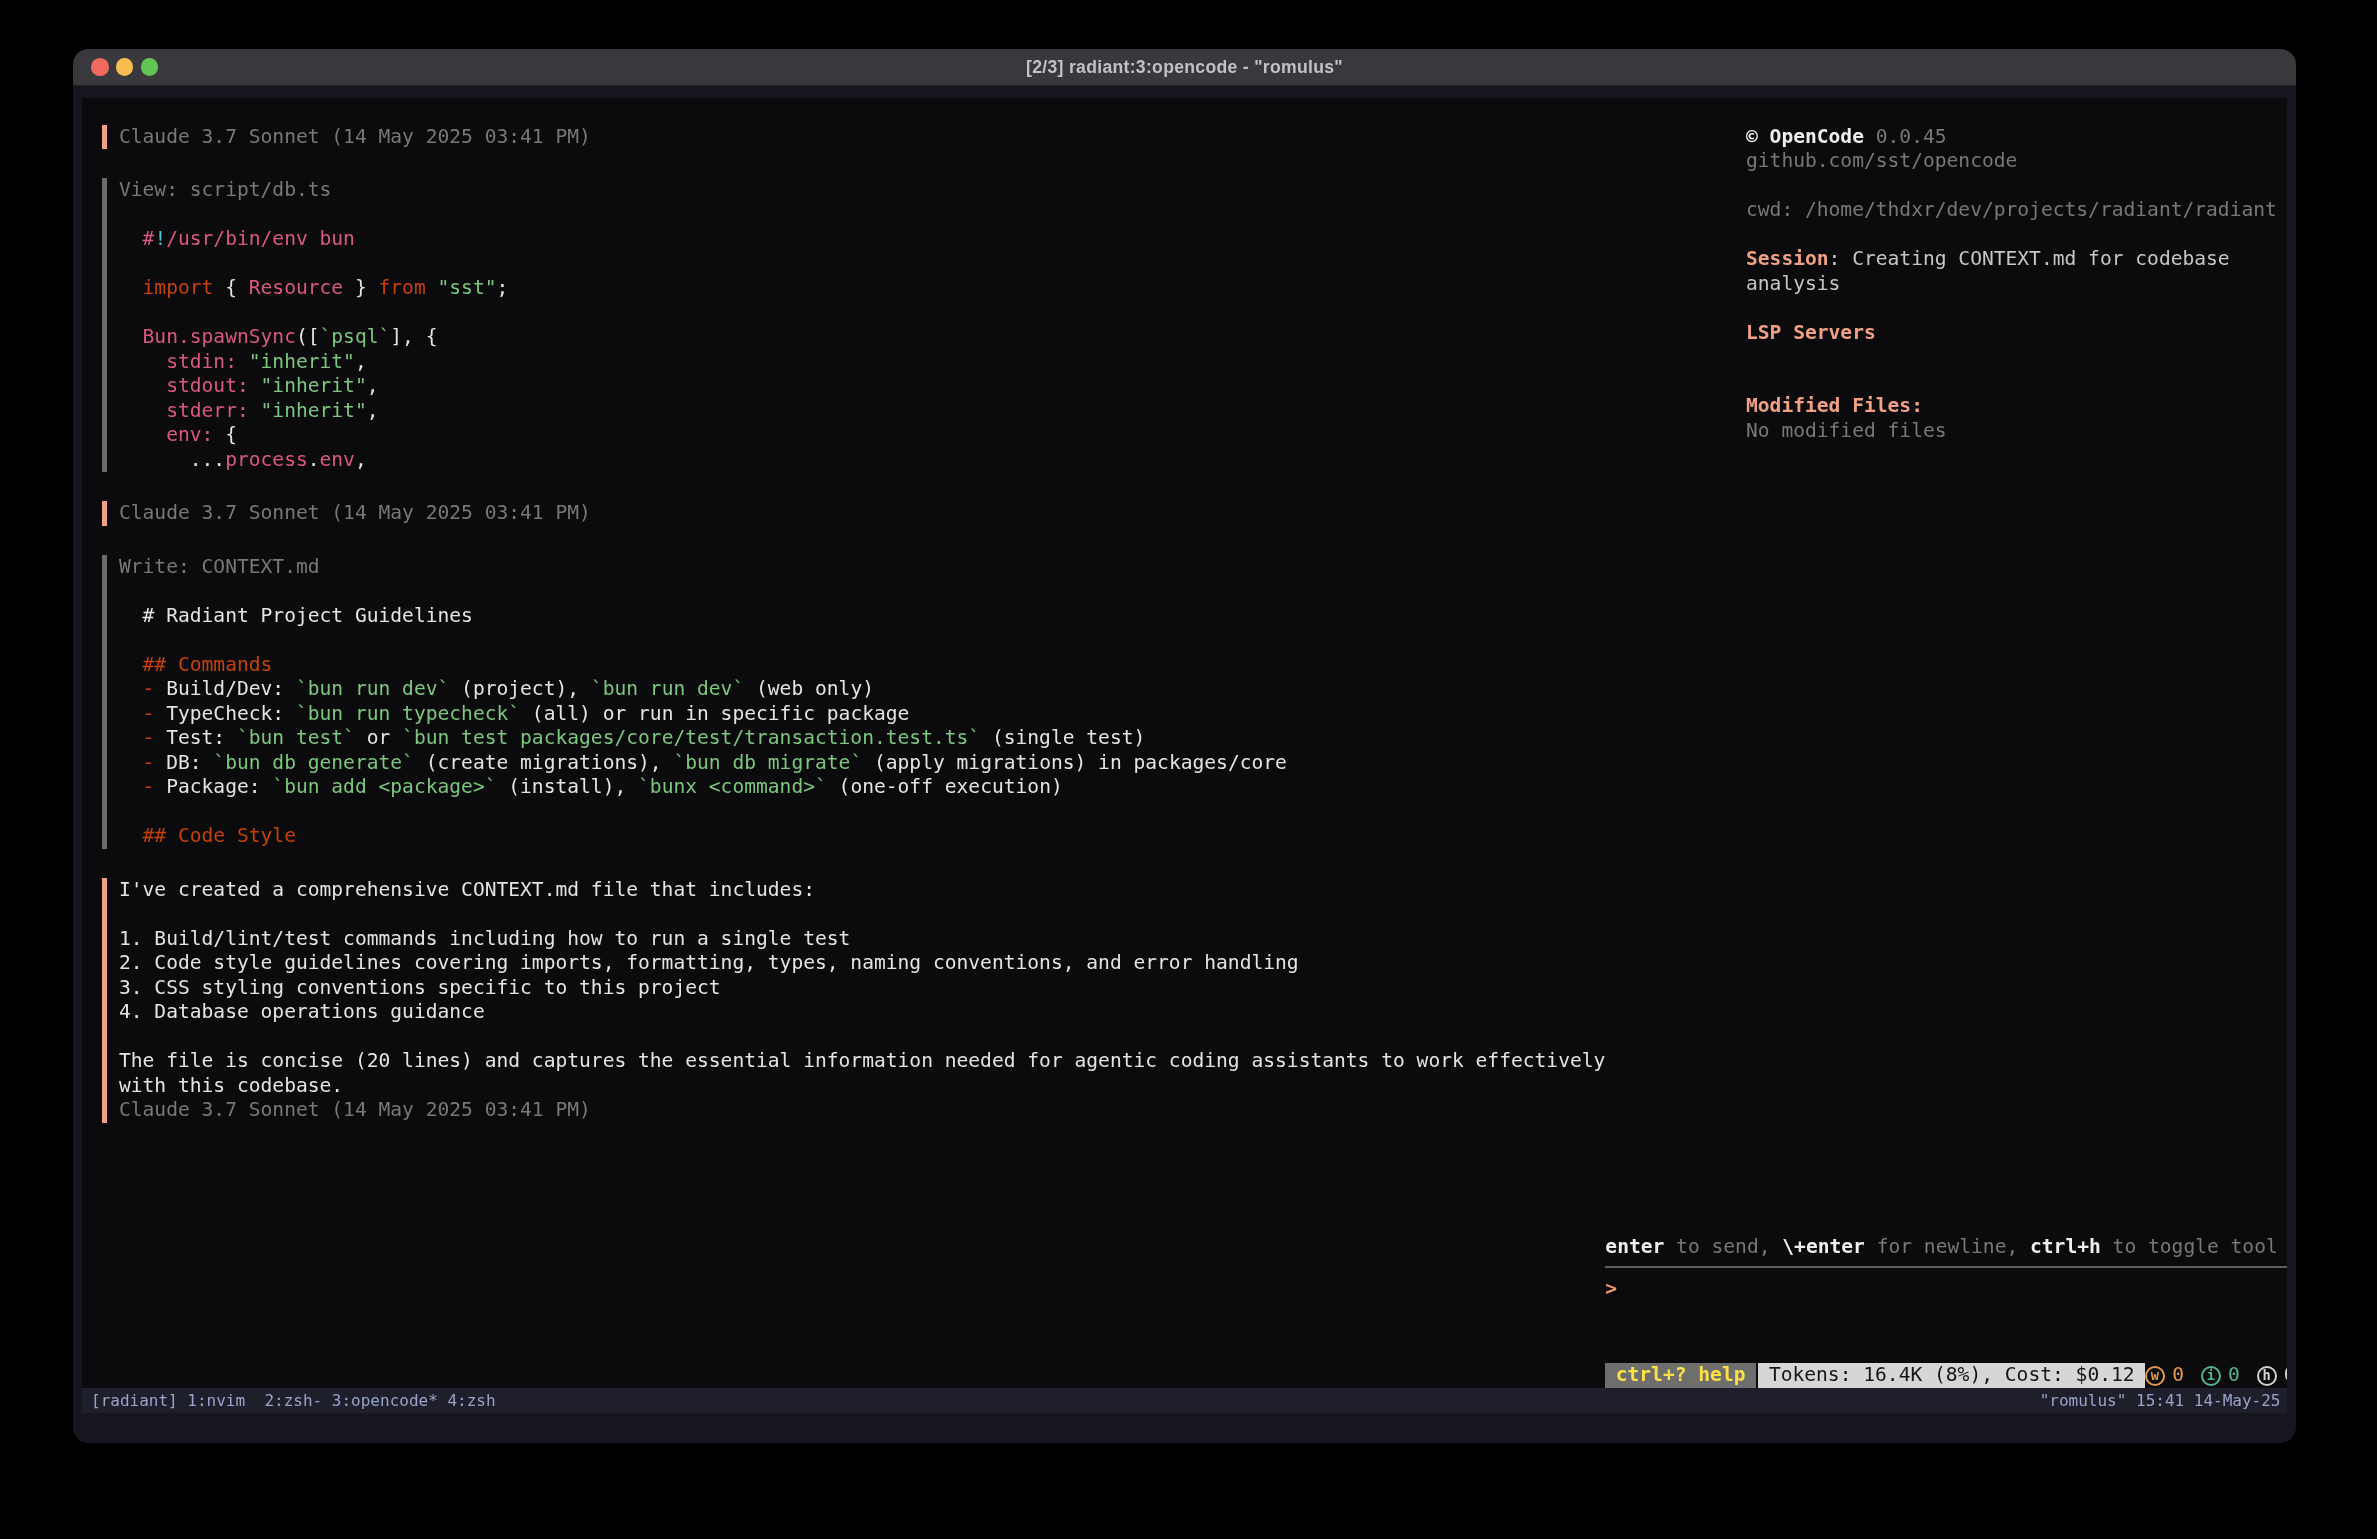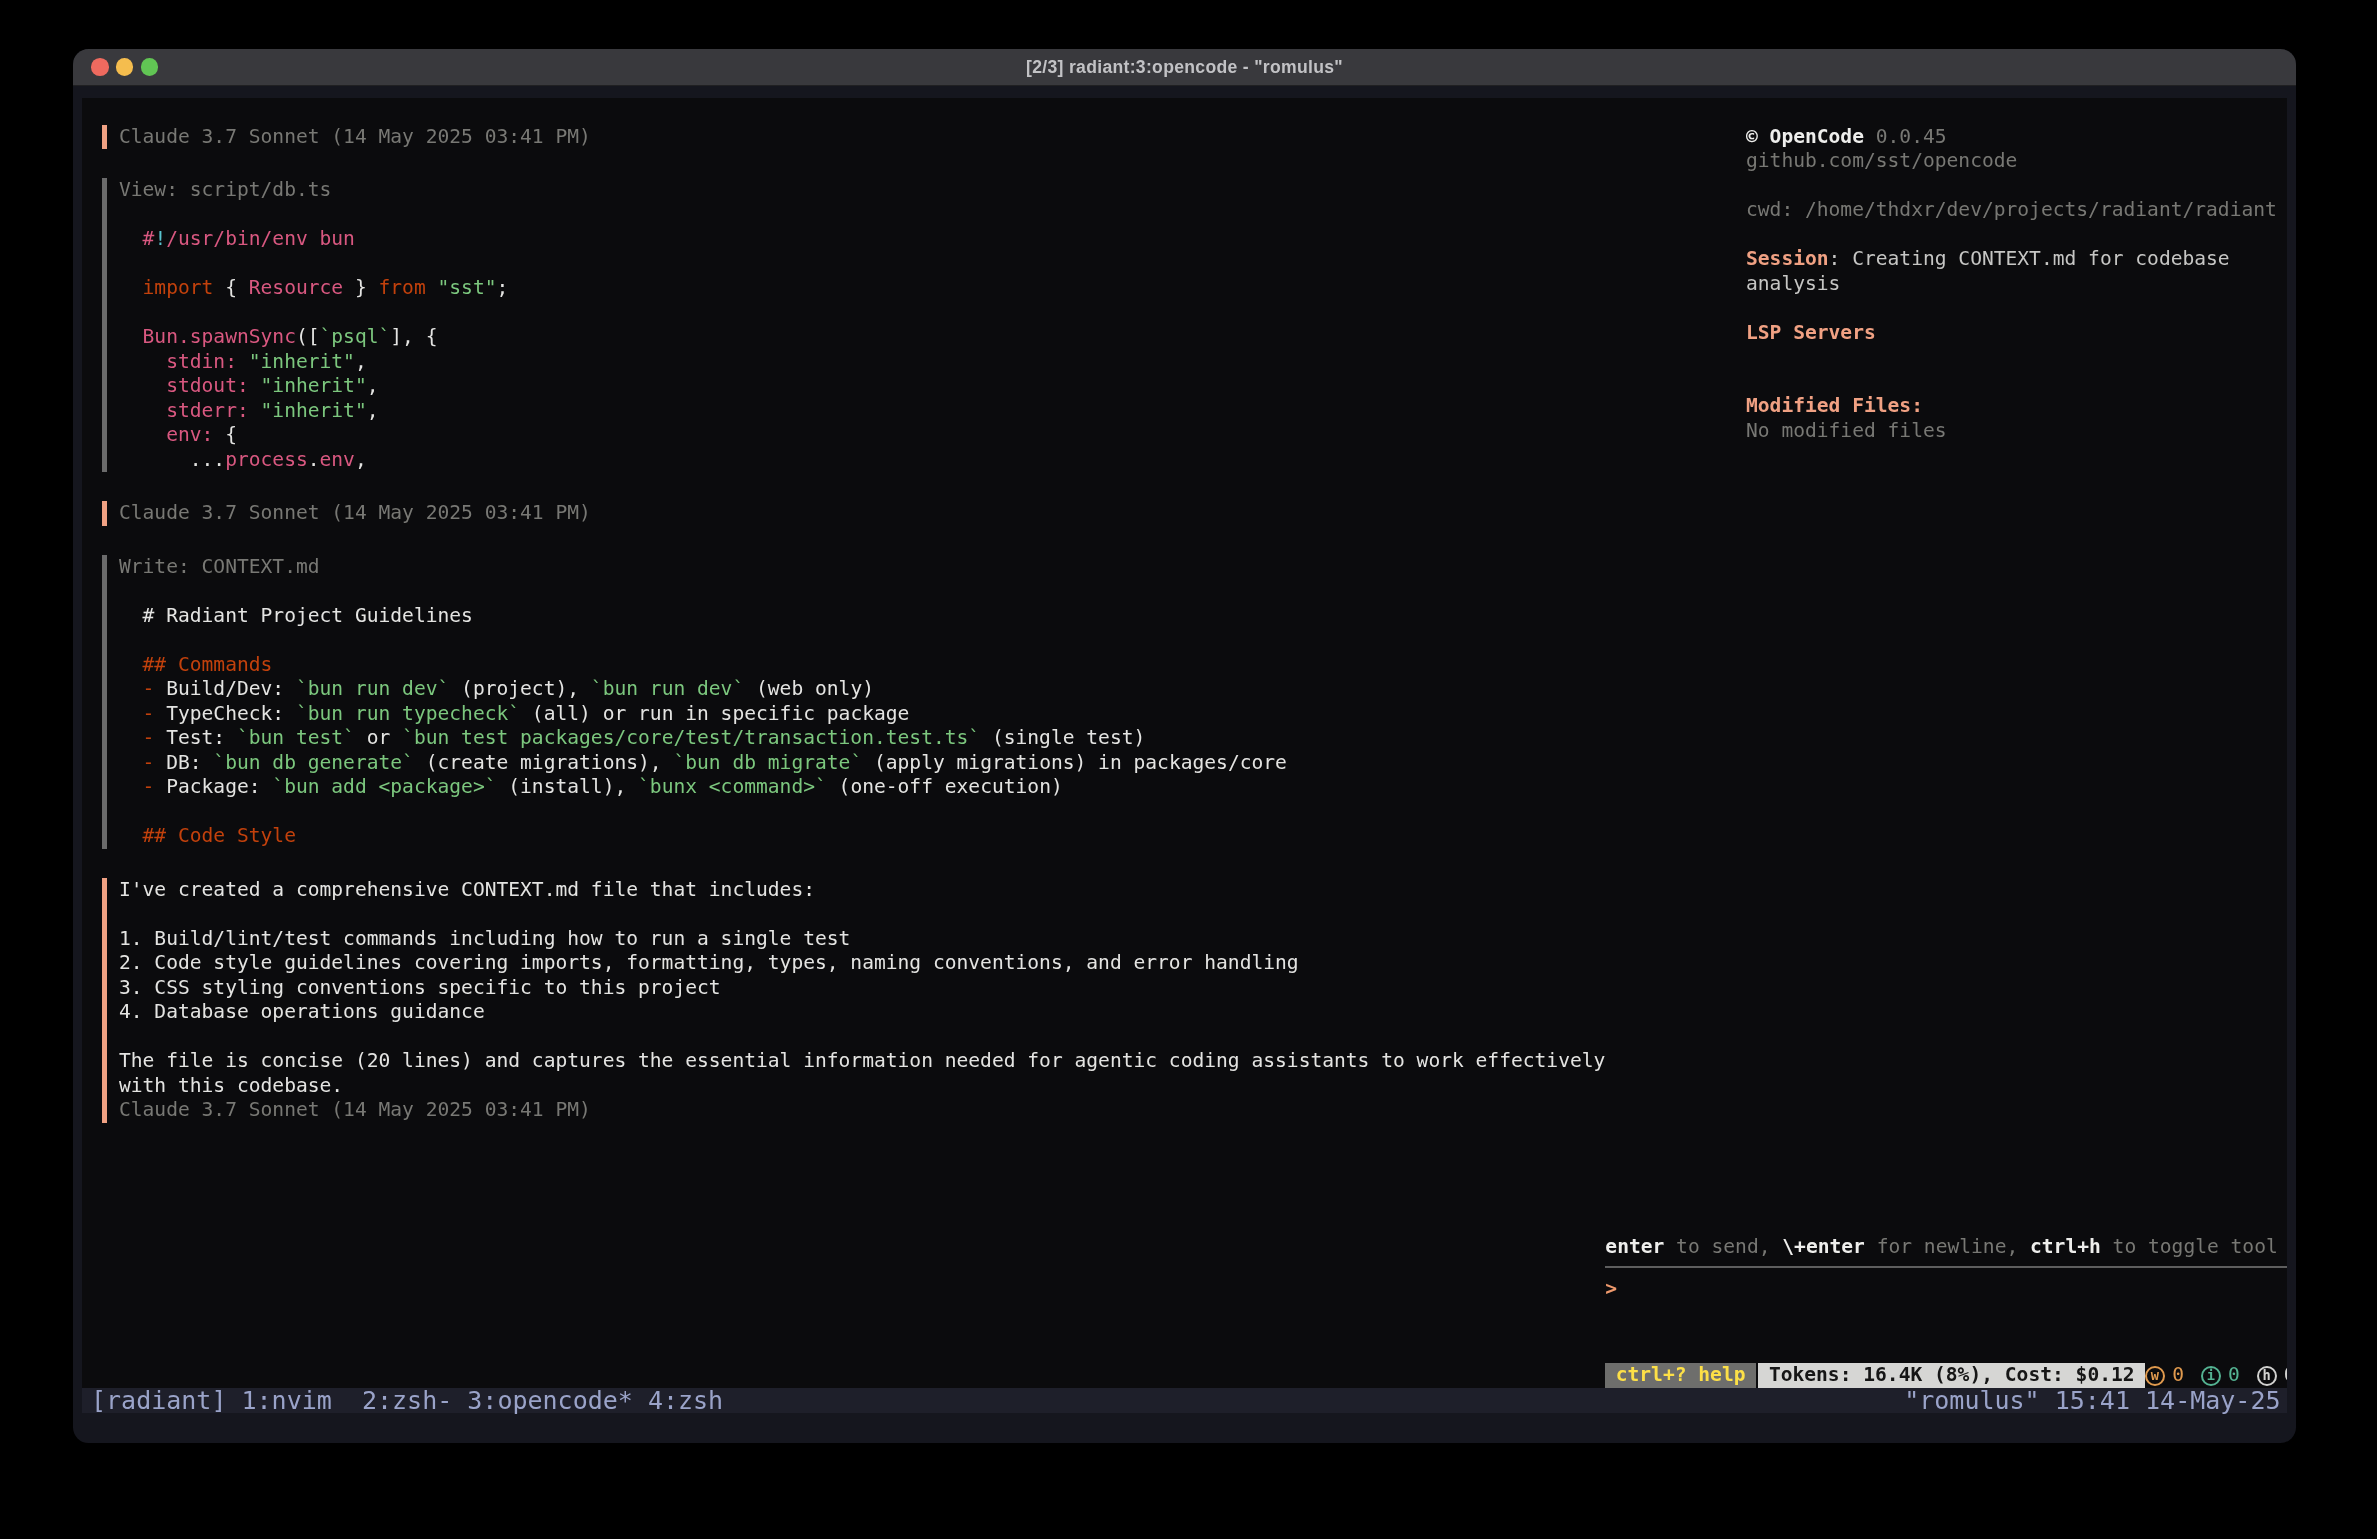--- a/index.html
+++ b/index.html
@@ -58,38 +58,38 @@
   .bottom { margin-top:auto; }
   .help-row { white-space:pre; }
   .input-sep { border:none; border-top:2px solid #5e5e5e; margin:5.9px 0 0 0; }
   .prompt-row { margin-top:9px; height:24.5px; display:flex; }
   .prompt-caret { color:#ef9a6d; font-weight:bold; white-space:pre; }
   .prompt-input { flex:1; }
 
   .status-row { margin-top:62px; height:25px; display:flex; align-items:center; white-space:pre; }
   .badge { height:25px; display:flex; align-items:center; padding:0 10.4px; }
   .badge-help   { background:#6e6e6c; color:#fde047; font-weight:bold; }
-  .badge-tokens { background:#d6d6d4; color:#161616; margin-left:2.6px;font-weight:bold; }
+  .badge-tokens { background:#d6d6d4; color:#161616; margin-left:2.6px; }
   .diagnostics { margin-left:auto; display:flex; align-items:center; gap:7.8px; }
   .diag-pair { display:flex; align-items:center; gap:7.2px; margin-right:9px; }
   .circ {
     width:20px; height:20px; border:2px solid currentColor; border-radius:50%;
     display:inline-flex; align-items:center; justify-content:center;
     font-size:13.7px; line-height:1; font-weight:bold;
   }
   .diag-warn { color:#e09a4e; }
   .diag-info { color:#54b392; }
   .diag-hint { color:#d2d2d0; }
   .badge-model { background:#58aaf6; color:#000000; margin-left:9px; }
 
   
   .tmux {
     flex:none; height:25px; margin:0 9px; background:#1e1f2a; color:#9aa3c9;
     display:flex; align-items:center; padding:0 6.5px 0 9px; white-space:pre;
-    font-size:25px;
+    font-size:16px;
   }
   .tmux-right { margin-left:auto; }
   .bottom-pad { flex:none; height:30px; }
 </style>
 </head>
 <body>
 
 <div class="window">
 
   <div class="titlebar">

